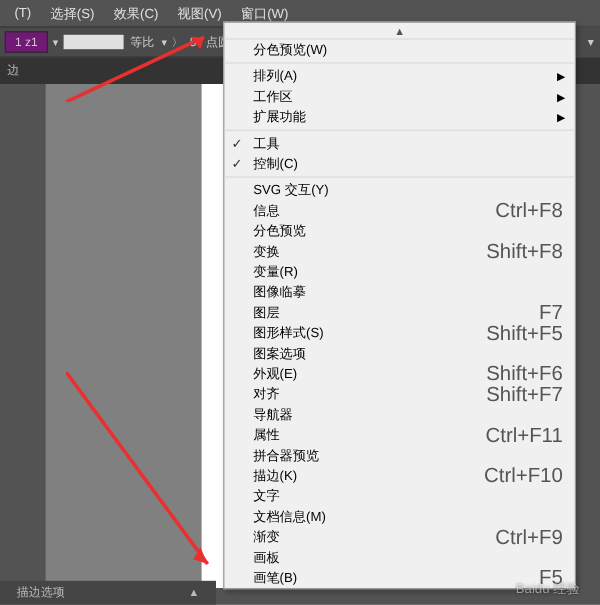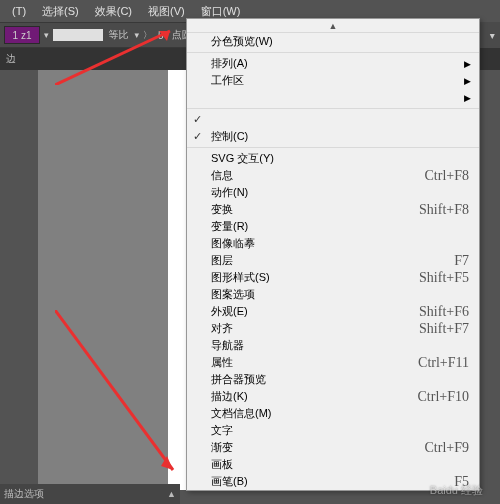--- a/index.html
+++ b/index.html
@@ -23,32 +23,32 @@
   .canvas-area .page { position: absolute; left: 130px; top: 0; width: 290px; height: 480px; background: #fff; }
   
   .tools-left { position: absolute; left: 0; top: 70px; width: 36px; height: 420px; background: #535353; }
   
   .dropdown { position: absolute; left: 186px; top: 18px; width: 294px; background: #f0f0f0; border: 1px solid #979797; box-shadow: 2px 2px 5px rgba(0,0,0,0.3); font-size: 11px; color: #000; }
   .dropdown .scroll-up { height: 14px; display: flex; align-items: center; justify-content: center; font-size: 9px; color: #555; border-bottom: 1px solid #d9d9d9; }
   .dropdown .sep { height: 1px; background: #d9d9d9; margin: 2px 0; }
   .dropdown .mi { display: flex; align-items: center; height: 17px; padding: 0 10px 0 24px; position: relative; cursor: default; }
   .dropdown .mi .check { position: absolute; left: 6px; font-size: 11px; color: #333; }
   .dropdown .mi .label { flex: 1; }
-  .dropdown .mi .shortcut { color: #555; font-size: 14px; font-family: Liberation Serif, serif; }
+  .dropdown .mi .shortcut { color: #555; font-size: 17px; }
   .dropdown .mi .sub { position: absolute; right: 8px; font-size: 9px; }
   
   .arrow { position: absolute; pointer-events: none; }
   .arrow.a1 { left: 55px; top: 25px; width: 130px; height: 60px; }
   .arrow.a2 { left: 55px; top: 310px; width: 130px; height: 170px; }
   .arrow svg line { stroke: #e93030; stroke-width: 3; }
   .arrow svg polygon { fill: #e93030; }
   
   .watermark { position: absolute; right: 17px; bottom: 6px; font-size: 11px; color: rgba(255,255,255,0.5); text-shadow: 0 0 2px rgba(0,0,0,0.5); }
   
-  .btm { position: absolute; left: 0; bottom: 0; width: 180px; height: 20px; background: #454545; display: flex; align-items: center; padding: 0 4px; font-size: 10px; color: #bbb; }
+  .btm { position: absolute; left: 0; bottom: 0; width: 180px; height: 20px; background: #454545; display: flex; align-items: center; padding: 0 14px; font-size: 10px; color: #bbb; }
   .btm .chev2 { margin-left: auto; font-size: 9px; }
 </style>
 </head>
 <body>
 
 <div class="menubar">
     <div class="menu-item">(T)</div>
     <div class="menu-item">选择(S)</div>
     <div class="menu-item">效果(C)</div>
     <div class="menu-item">视图(V)</div>
@@ -91,40 +91,42 @@
       <div class="sep"></div>
       <div class="mi">
         <span class="label">排列(A)</span>
         <span class="sub">▶</span>
       </div>
       <div class="mi">
         <span class="label">工作区</span>
         <span class="sub">▶</span>
       </div>
       <div class="mi">
+        <span class="label">扩展功能</span>
         <span class="sub">▶</span>
       </div>
       <div class="sep"></div>
       <div class="mi">
         <span class="check">✓</span>
+        <span class="label">工具</span>
       </div>
       <div class="mi">
         <span class="check">✓</span>
         <span class="label">控制(C)</span>
       </div>
       <div class="sep"></div>
       <div class="mi">
         <span class="label">SVG 交互(Y)</span>
       </div>
       <div class="mi">
         <span class="label">信息</span>
         <span class="shortcut">Ctrl+F8</span>
       </div>
       <div class="mi">
-        <span class="label">动作(N)</span>
+        <span class="label">分色预览</span>
       </div>
       <div class="mi">
         <span class="label">变换</span>
         <span class="shortcut">Shift+F8</span>
       </div>
       <div class="mi">
         <span class="label">变量(R)</span>
       </div>
       <div class="mi">
         <span class="label">图像临摹</span>
@@ -156,24 +158,24 @@
         <span class="shortcut">Ctrl+F11</span>
       </div>
       <div class="mi">
         <span class="label">拼合器预览</span>
       </div>
       <div class="mi">
         <span class="label">描边(K)</span>
         <span class="shortcut">Ctrl+F10</span>
       </div>
       <div class="mi">
+        <span class="label">文字</span>
+      </div>
+      <div class="mi">
         <span class="label">文档信息(M)</span>
-      </div>
-      <div class="mi">
-        <span class="label">文字</span>
       </div>
       <div class="mi">
         <span class="label">渐变</span>
         <span class="shortcut">Ctrl+F9</span>
       </div>
       <div class="mi">
         <span class="label">画板</span>
       </div>
       <div class="mi">
         <span class="label">画笔(B)</span>

